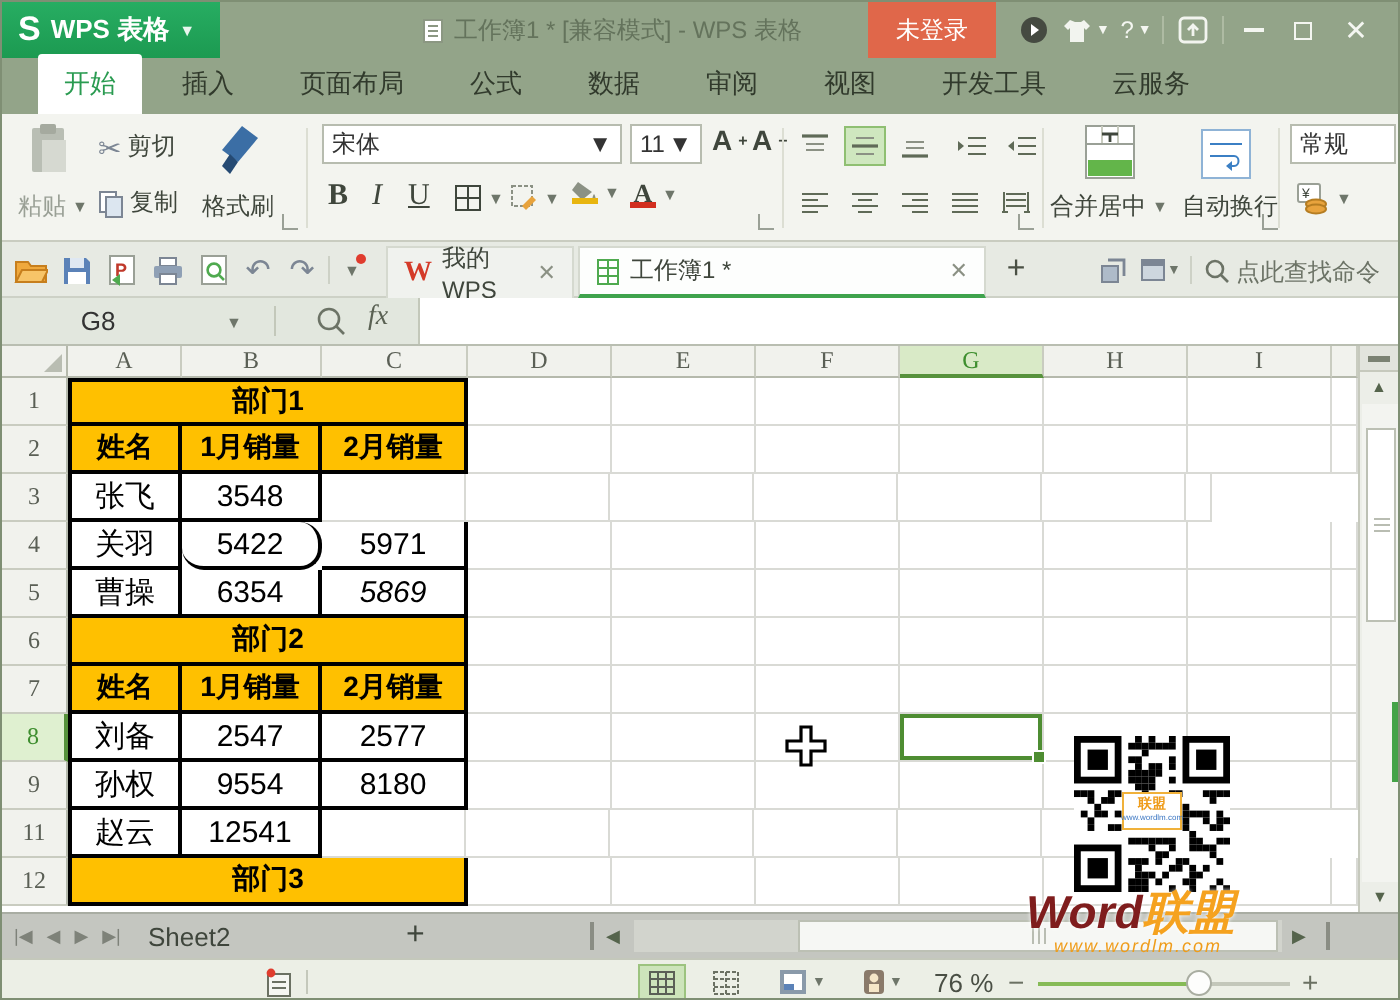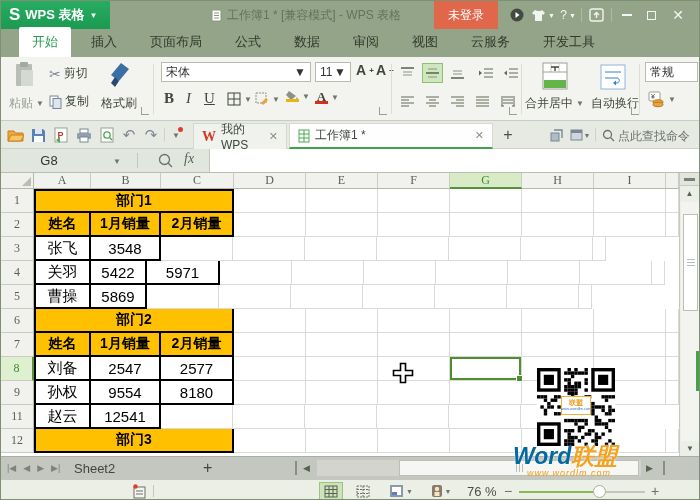--- a/index.html
+++ b/index.html
@@ -120,21 +120,21 @@
   .pm{font-size:14px;color:#6b7163;}
 
   
   .qr{position:absolute;left:536px;top:367px;width:78px;height:78px;background:#fff;z-index:5;}
   .qrlogo{position:absolute;left:24px;top:28px;width:30px;height:19px;background:#fff;border:1px solid #f0b13a;display:flex;flex-direction:column;align-items:center;justify-content:center;z-index:6;}
   .qrlogo b{font-size:7px;color:#ef9c1a;line-height:1;}
   .qrlogo i{font-style:normal;font-size:4px;color:#3b76c2;line-height:1.4;}
   .cursor{position:absolute;left:390px;top:360px;z-index:7;}
   .wm{position:absolute;left:512px;top:444px;z-index:9;pointer-events:none;line-height:1;}
   .wm .big{font-size:23px;font-weight:bold;font-style:italic;font-family:"Liberation Sans",sans-serif;text-shadow:0 0 2px #fff;}
-  .wm .blue{color:#0369a1;}
+  .wm .blue{color:#7f1d1d;}
   .wm .orange{color:#f5a21f;}
   .wm .sub{display:block;margin-top:1px;margin-left:14px;font-size:9px;font-style:italic;color:#ef9c1a;letter-spacing:1px;}
 </style>
 </head>
 <body>
 
 <div class="app">
 
   <div class="titlebar">
     <div class="logo">
@@ -183,22 +183,22 @@
   </div>
 
   <div class="menubar" id="menuTabs">
       <div class="mtab active">开始</div>
       <div class="mtab">插入</div>
       <div class="mtab">页面布局</div>
       <div class="mtab">公式</div>
       <div class="mtab">数据</div>
       <div class="mtab">审阅</div>
       <div class="mtab">视图</div>
+      <div class="mtab">开发工具</div>
       <div class="mtab">云服务</div>
-      <div class="mtab">开发工具</div>
     </div>
 
   <div class="ribbon">
 
     <span class="ri" style="left:12px;top:4px;">
       <svg width="24" height="28" viewBox="0 0 24 28">
           <rect x="3" y="3" width="16" height="22" rx="1" fill="#b9beb4"></rect>
           <rect x="7" y="1" width="8" height="5" rx="1" fill="#a5aa9f"></rect>
           <rect x="8" y="9" width="12" height="16" fill="#d6d9d1"></rect>
         </svg>
@@ -544,34 +544,35 @@
           <div class="ce" style="width: 72px;"></div>
           <div class="ce" style="width: 72px;"></div>
           <div class="ce" style="width: 72px;"></div>
           <div class="ce" style="width: 72px;"></div>
           <div class="ce" style="width: 72px;"></div>
           <div class="ce" style="width: 13px;"></div>
         </div>
         <div class="gr">
           <div class="grh">4</div>
           <div class="tc tfirst td" style="width: 57px;">关羽</div>
-          <div class="tc td" style="width: 56px;">5422</div>
+          <div class="tc td" style="width: 70px; border-radius: 11px;">5422</div>
           <div class="tc td" style="width: 73px;">5971</div>
           <div class="ce" style="width: 72px;"></div>
           <div class="ce" style="width: 72px;"></div>
           <div class="ce" style="width: 72px;"></div>
           <div class="ce" style="width: 72px;"></div>
           <div class="ce" style="width: 72px;"></div>
           <div class="ce" style="width: 72px;"></div>
           <div class="ce" style="width: 13px;"></div>
         </div>
         <div class="gr">
           <div class="grh">5</div>
           <div class="tc tfirst td" style="width: 57px;">曹操</div>
-          <div class="tc td" style="width: 56px;">5869</div>
+          <div class="tc td" style="width: 70px;">6354</div>
+          <div class="tc td" style="width: 73px; font-style: italic;">5869</div>
           <div class="ce" style="width: 72px;"></div>
           <div class="ce" style="width: 72px;"></div>
           <div class="ce" style="width: 72px;"></div>
           <div class="ce" style="width: 72px;"></div>
           <div class="ce" style="width: 72px;"></div>
           <div class="ce" style="width: 72px;"></div>
           <div class="ce" style="width: 13px;"></div>
         </div>
         <div class="gr">
           <div class="grh">6</div>

